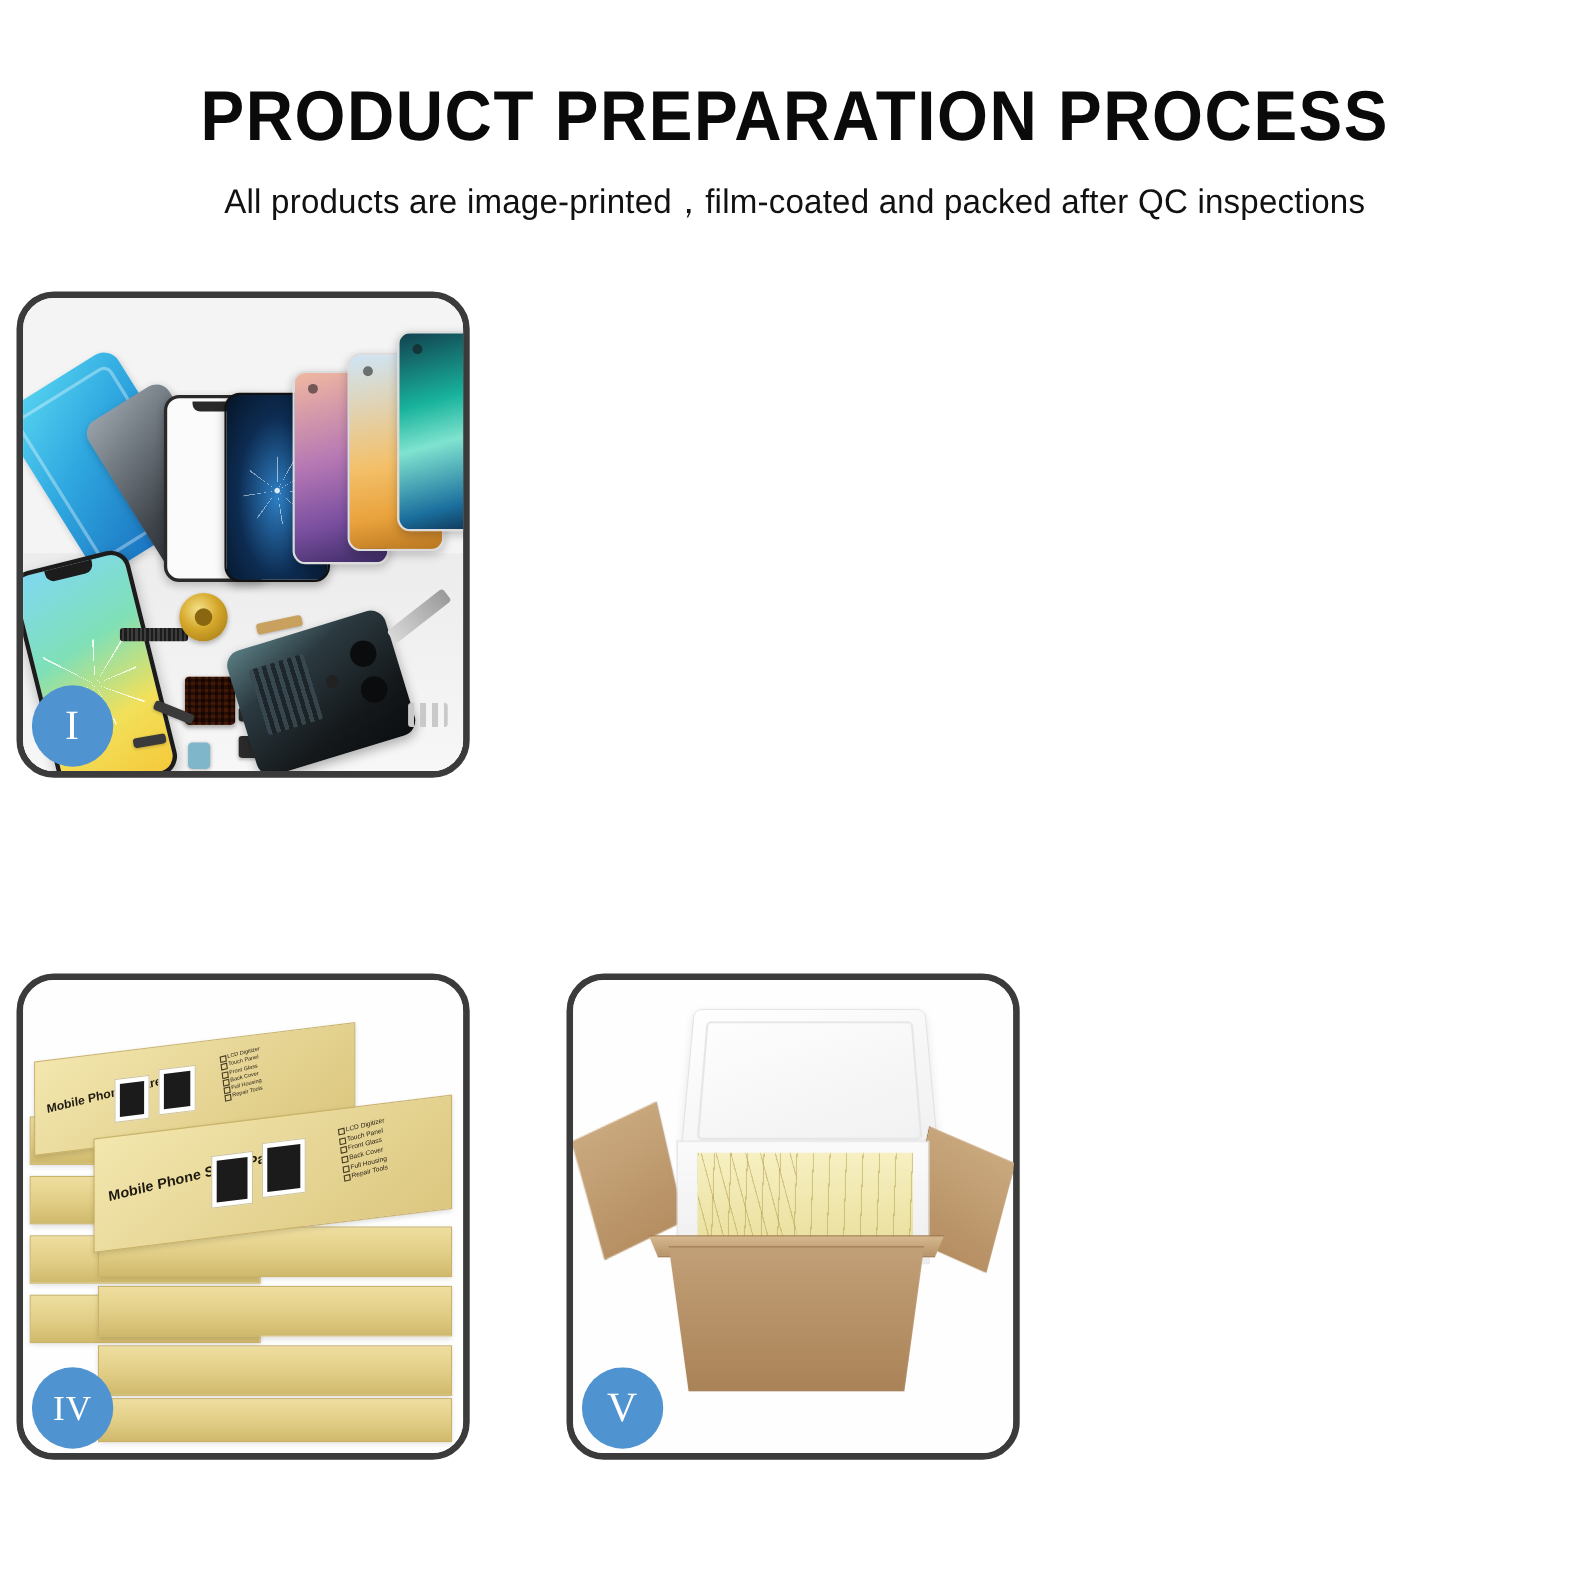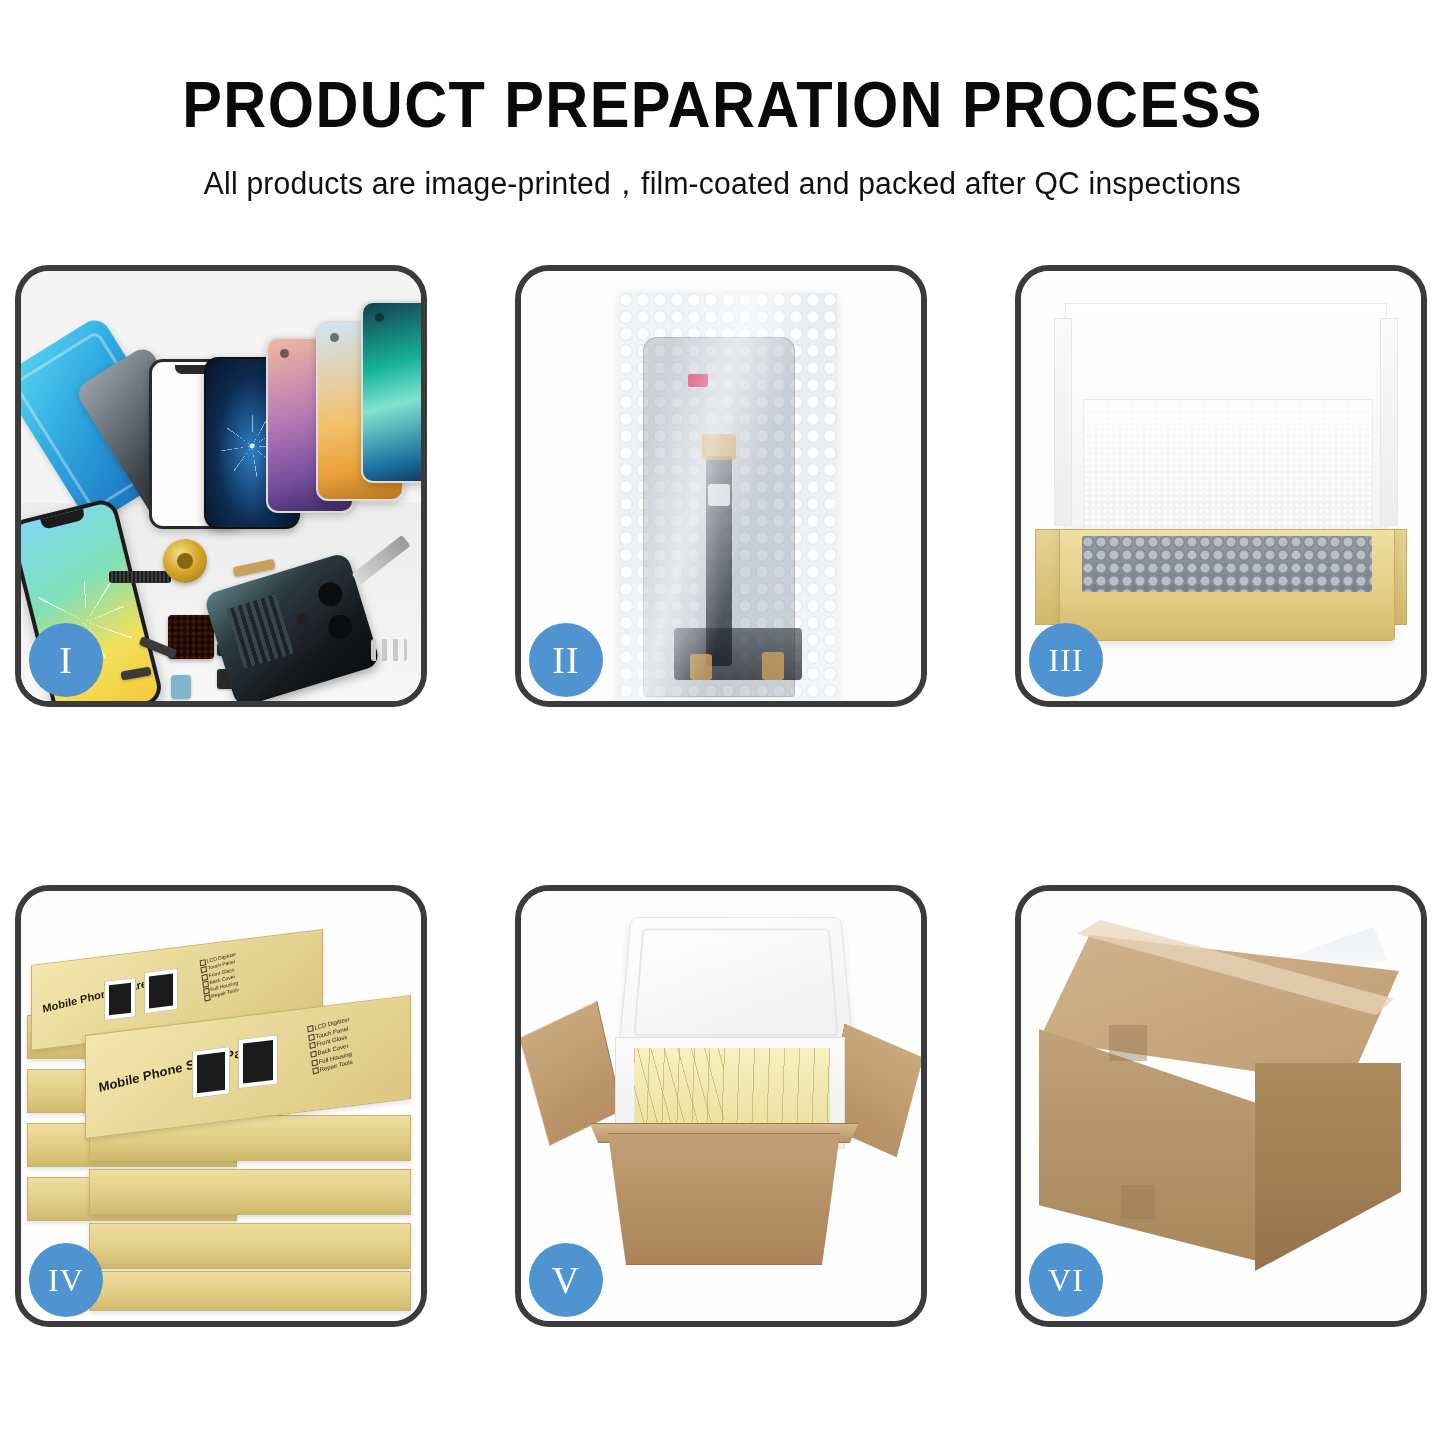--- a/index.html
+++ b/index.html
@@ -430,48 +430,21 @@
           <div class="icpart i4"></div>
           <div class="icpart i5"></div>
           <div class="icpart i6"></div>
           <div class="logicboard"></div>
           <div class="tweezers"></div>
           <div class="screws"></div>
         </div>
         <div class="badge">I</div>
       </div>
 
-      <div class="panel c2">
-        <div class="stage">
-          <div class="p2-bg"></div>
-          <div class="bubblewrap">
-            <div class="lcd-inside">
-              <div class="pink-tab"></div>
-              <div class="lcd-flex"></div>
-              <div class="lcd-bottom"></div>
-            </div>
-            <div class="wrap-gloss"></div>
-          </div>
-        </div>
-        <div class="badge">II</div>
-      </div>
-
-      <div class="panel c3">
-        <div class="stage">
-          <div class="p3-bg"></div>
-          <div class="box3-lid"></div>
-          <div class="box3-foam"></div>
-          <div class="box3-flapL"></div>
-          <div class="box3-flapR"></div>
-          <div class="box3-body">
-            <div class="box3-inner"></div>
-          </div>
-        </div>
-        <div class="badge wide">III</div>
-      </div>
+
 
     </div>
 
     <div class="row row2">
 
       <div class="panel c1">
         <div class="stage">
           <div class="p4-bg"></div>
           <div class="stack">
 
@@ -534,31 +507,16 @@
           <div class="carton-flapR"></div>
           <div class="foam-box">
             <div class="foam-inner"></div>
           </div>
           <div class="carton-rim"></div>
           <div class="carton-body"></div>
         </div>
         <div class="badge">V</div>
       </div>
 
-      <div class="panel c3">
-        <div class="stage">
-          <div class="p6-bg"></div>
-          <div class="c6">
-            <div class="c6-shadow"></div>
-            <div class="c6-top"></div>
-            <div class="c6-tape"></div>
-            <div class="c6-left"></div>
-            <div class="c6-right"></div>
-            <div class="c6-tab1"></div>
-            <div class="c6-tab2"></div>
-          </div>
-        </div>
-        <div class="badge wide">VI</div>
-      </div>
 
     </div>
   </div>
 </div>
 
 </body></html>

